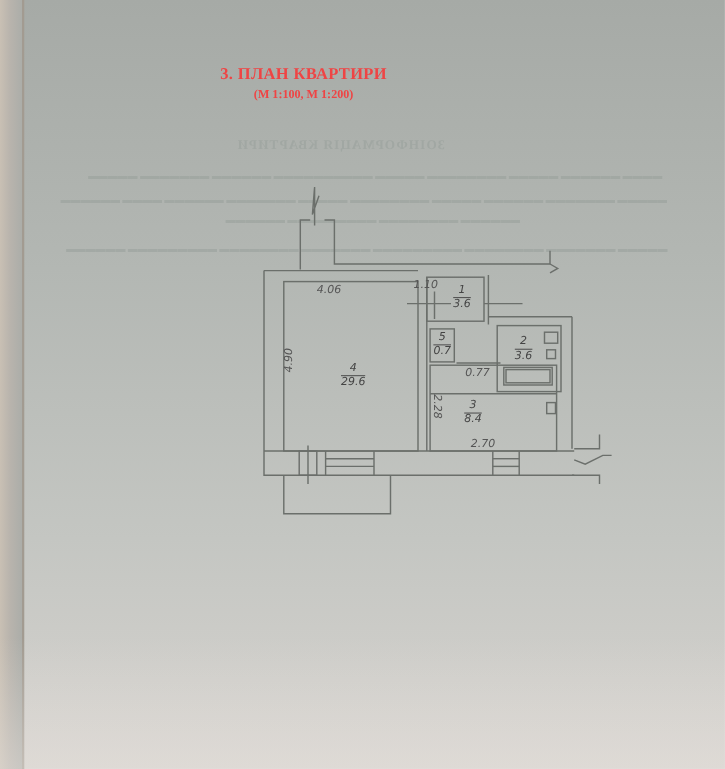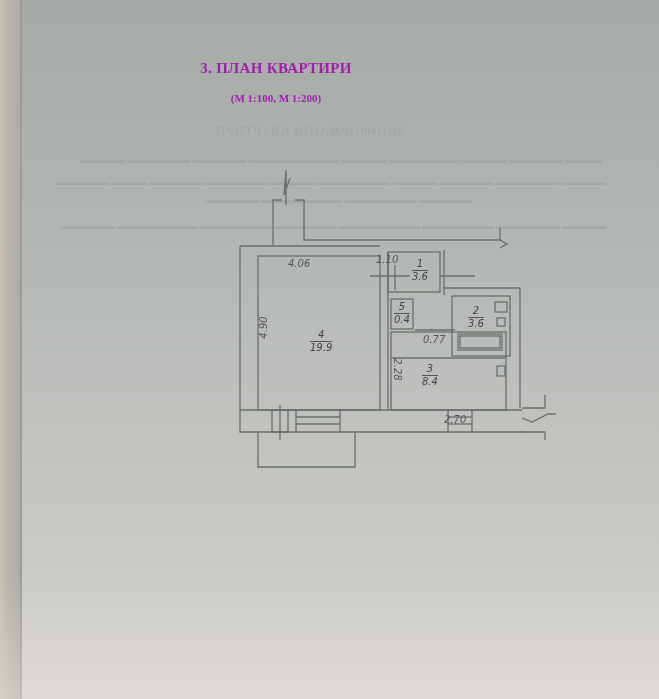--- a/index.html
+++ b/index.html
@@ -2,23 +2,23 @@
 <html><head>
 <meta charset="utf-8">
 <style>
   html,body{margin:0;padding:0;}
   body{width:659px;height:699px;overflow:hidden;position:relative;
     background:linear-gradient(180deg,#a6aaa6 0%,#b3b7b3 35%,#c4c6c2 70%,#d6d3cf 100%);
     font-family:"Liberation Serif",serif;}
   .spine{position:absolute;left:0;top:0;width:22px;height:699px;
     background:linear-gradient(90deg,#c9c0b4 0%,#b9b4ad 40%,#a9aca8 100%);}
   .spine-line{position:absolute;left:20px;top:0;width:2px;height:699px;background:#9d8f82;opacity:.6;}
-  .title{position:absolute;left:0;width:552px;text-align:center;color:#a21caf;font-weight:bold;}
+  .title{position:absolute;left:0;width:552px;text-align:center;color:#ef4444;font-weight:bold;}
   .t1{top:60px;font-size:15px;letter-spacing:.3px;}
-  .t2{top:80px;font-size:11px;margin-top:12px;}
+  .t2{top:80px;font-size:11px;}
   .ghost{position:absolute;color:#98a09b;opacity:.55;font-size:9px;white-space:nowrap;transform:scaleX(-1);}
   .ghost-h{top:124px;left:215px;font-size:12px;font-weight:bold;letter-spacing:1px;}
   .ghost-l1{top:155px;left:80px;}
   .ghost-l2{top:177px;left:55px;}
   .ghost-l3{top:195px;left:205px;}
   .ghost-l4{top:221px;left:60px;}
   svg{position:absolute;left:0;top:0;}
   .lbl{position:absolute;font-family:"DejaVu Sans",sans-serif;font-style:italic;color:#555;font-size:9px;}
   .num{font-size:10px;}
   .frac{position:absolute;text-align:center;font-family:"DejaVu Sans",sans-serif;font-style:italic;color:#444;line-height:1;}
@@ -96,36 +96,36 @@
     <path d="M522 418 L532 422 L548 414 L556 414"></path>
     <path d="M520 432 L545 432 L545 440"></path>
   </g>
 </svg>
 
 <div class="lbl num" style="left:288px;top:258px;">4.06</div>
 <div class="lbl num" style="left:252px;top:322px;transform:rotate(-90deg);">4.90</div>
 <div class="lbl num" style="left:376px;top:254px;">1.10</div>
 <div class="lbl num" style="left:423px;top:318px;margin-top:16px;">0.77</div>
 <div class="lbl num" style="left:386px;top:364px;transform:rotate(90deg);">2.28</div>
-<div class="lbl num" style="left:444px;top:398px;margin-top:16px;">2.70</div>
+<div class="lbl num" style="left:428px;top:398px;">2.70</div>
 
 <div class="frac" style="left:412px;top:259px;">
   <span class="n">1</span>
   <span class="a">3.6</span>
 </div>
 <div class="frac" style="left:468px;top:306px;">
   <span class="n">2</span>
   <span class="a">3.6</span>
 </div>
 <div class="frac" style="left:422px;top:364px;">
   <span class="n">3</span>
   <span class="a">8.4</span>
 </div>
 <div class="frac" style="left:310px;top:330px;">
   <span class="n">4</span>
-  <span class="a">19.9</span>
+  <span class="a">29.6</span>
 </div>
 <div class="frac" style="left:394px;top:302px;">
   <span class="n">5</span>
-  <span class="a">0.4</span>
+  <span class="a">0.7</span>
 </div>
 
 <div class="tear"></div>
 
 </body></html>

